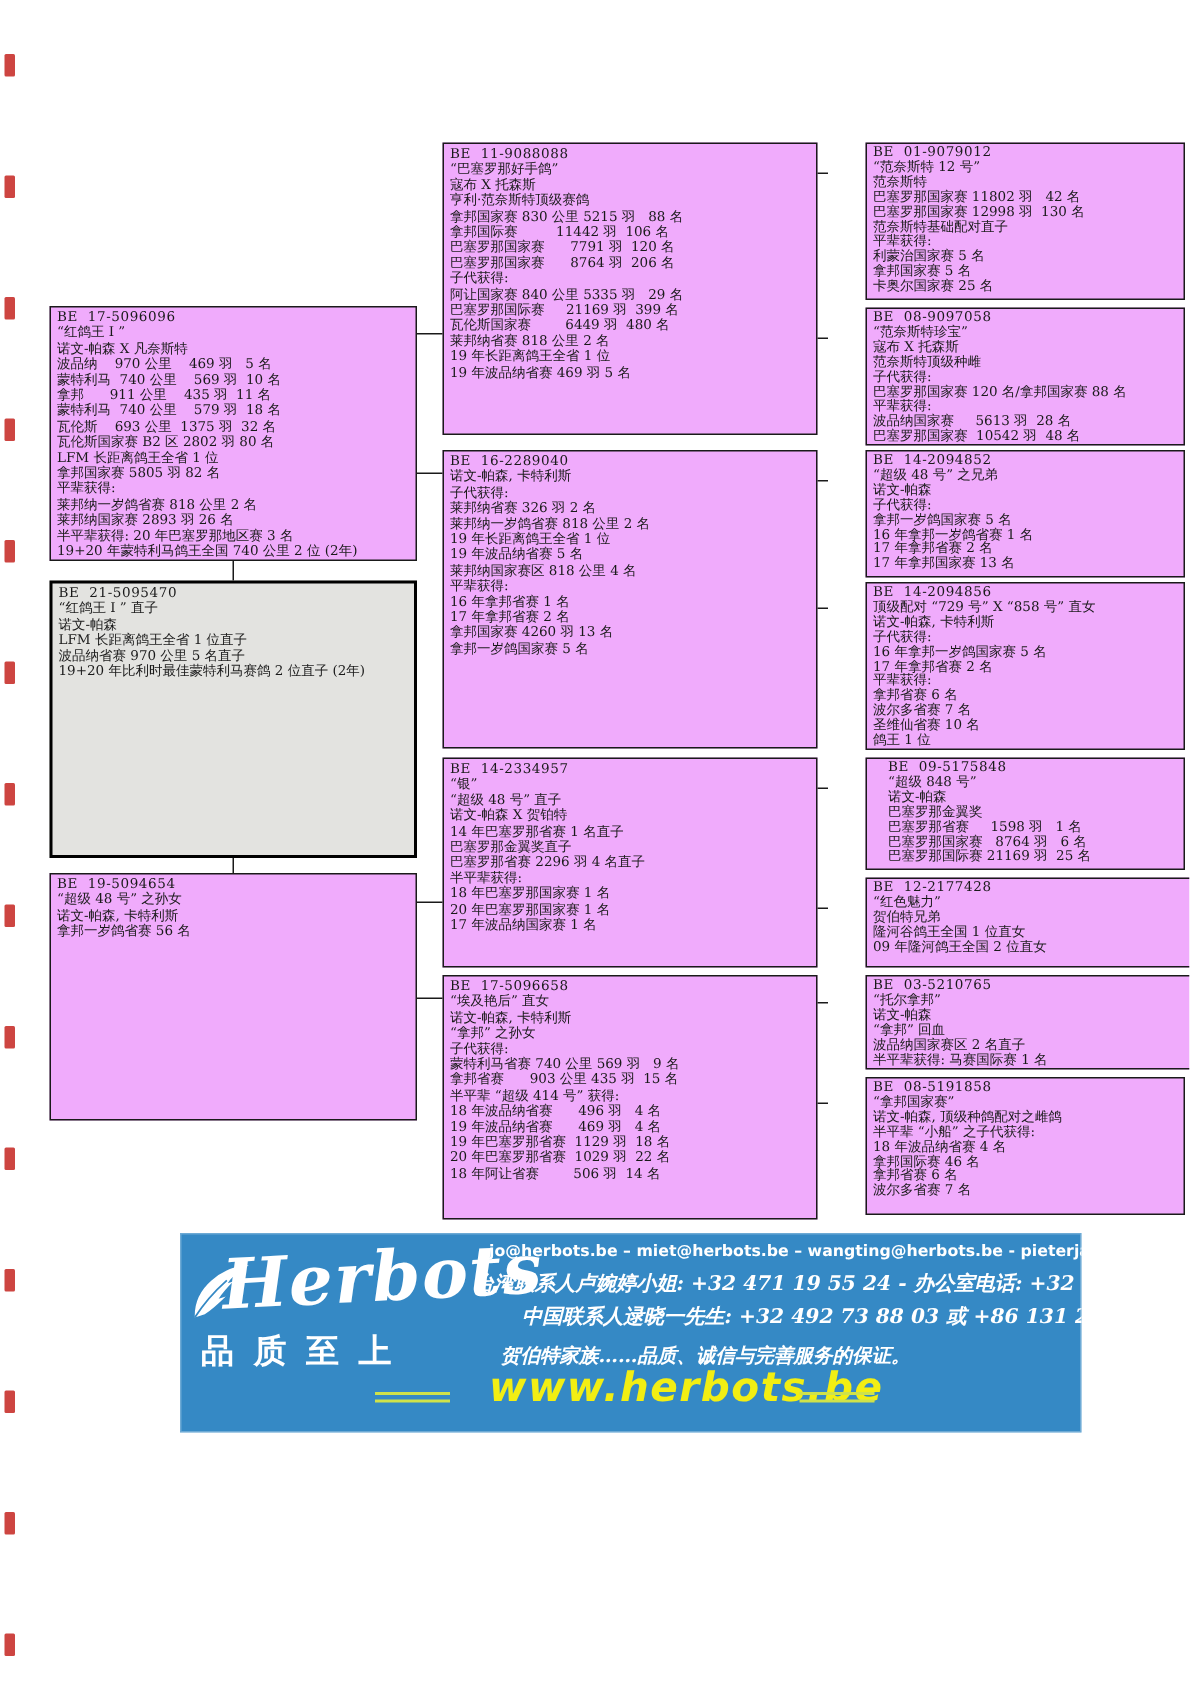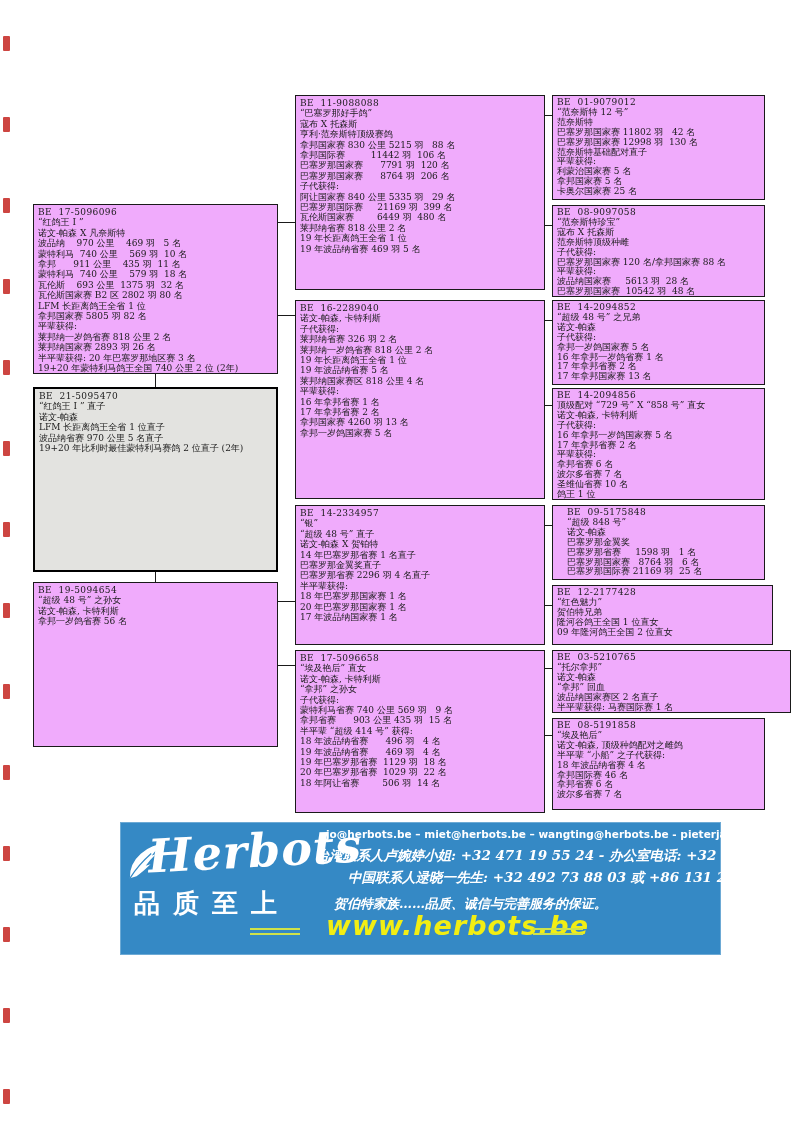--- a/index.html
+++ b/index.html
@@ -2,36 +2,36 @@
 <html><head>
 <meta charset="utf-8">
 <style>
   html,body{margin:0;padding:0;background:#ffffff;}
   .page{position:relative;width:793px;height:1122px;background:#ffffff;overflow:hidden;
         font-family:"DejaVu Serif",serif;}
   
   .pbox{position:absolute;box-sizing:border-box;border:1px solid #1a1a1a;background:#f0abfc;
         padding:2px 4px 1px 4px;font-size:9px;line-height:10.4px;color:#1a1a1a;
         white-space:pre;overflow:hidden;}
-  .pbox.r{line-height:9.9px;}
+  .pbox.r{line-height:9.9px;margin-left:25px;}
   .pbox.main{background:#e3e3e0;border:2px solid #000000;}
   .pbox .line{white-space:pre;}
   .pbox .ring{letter-spacing:0.4px;}
   
   .hline{position:absolute;height:1px;background:#1a1a1a;}
   .vline{position:absolute;width:1px;background:#1a1a1a;}
   
   .wm{position:absolute;left:3px;width:7px;height:15px;background:#c42420;opacity:.85;border-radius:1px;}
   
   .banner{position:absolute;left:120px;top:822px;width:601px;height:133px;background:#3589c5;
           box-shadow:inset 0 0 0 1px rgba(255,255,255,.28);overflow:hidden;}
   .logo{position:absolute;left:28px;top:2px;font-size:46px;font-style:italic;font-weight:bold;
         color:#ffffff;font-family:"DejaVu Serif",serif;transform:rotate(-3deg);letter-spacing:1px;}
   .feather{position:absolute;left:4px;top:26px;transform:rotate(-18deg);}
-  .slogan{position:absolute;left:14px;top:64px;font-size:26px;font-weight:bold;color:#ffffff;
+  .slogan{position:absolute;left:14px;top:64px;font-size:22px;font-weight:bold;color:#ffffff;
           letter-spacing:13px;font-family:Liberation Serif, serif;}
   .emails{position:absolute;left:206px;top:6px;font-size:10.5px;font-weight:bold;color:#ffffff;
           font-family:"DejaVu Sans",sans-serif;white-space:nowrap;}
   .cn-line{position:absolute;color:#ffffff;font-weight:bold;font-style:italic;
            font-family:"DejaVu Serif",serif;white-space:nowrap;}
   .taiwan{left:196px;top:25px;font-size:13.5px;}
   .china{left:228px;top:47px;font-size:13.5px;}
   .tagline{left:214px;top:73px;font-size:13px;}
   .website{position:absolute;left:206px;top:88px;font-size:27px;font-weight:bold;font-style:italic;
            color:#f2ee13;font-family:"DejaVu Sans",sans-serif;letter-spacing:1px;}
@@ -71,21 +71,21 @@
   <div class="pbox" style="left:295px;top:505px;width:250px;height:140px;"><div class="line ring">BE  14-2334957</div><div class="line">“银”</div><div class="line">“超级 48 号” 直子</div><div class="line">诺文-帕森 X 贺铂特</div><div class="line">14 年巴塞罗那省赛 1 名直子</div><div class="line">巴塞罗那金翼奖直子</div><div class="line">巴塞罗那省赛 2296 羽 4 名直子</div><div class="line">半平辈获得:</div><div class="line">18 年巴塞罗那国家赛 1 名</div><div class="line">20 年巴塞罗那国家赛 1 名</div><div class="line">17 年波品纳国家赛 1 名</div></div>
   <div class="pbox" style="left:295px;top:650px;width:250px;height:163px;"><div class="line ring">BE  17-5096658</div><div class="line">“埃及艳后” 直女</div><div class="line">诺文-帕森, 卡特利斯</div><div class="line">“拿邦” 之孙女</div><div class="line">子代获得:</div><div class="line">蒙特利马省赛 740 公里 569 羽   9 名</div><div class="line">拿邦省赛      903 公里 435 羽  15 名</div><div class="line">半平辈 “超级 414 号” 获得:</div><div class="line">18 年波品纳省赛      496 羽   4 名</div><div class="line">19 年波品纳省赛      469 羽   4 名</div><div class="line">19 年巴塞罗那省赛  1129 羽  18 名</div><div class="line">20 年巴塞罗那省赛  1029 羽  22 名</div><div class="line">18 年阿让省赛        506 羽  14 名</div></div>
 
   <div class="pbox r" style="left:552px;top:95px;width:213px;height:105px;"><div class="line ring">BE  01-9079012</div><div class="line">“范奈斯特 12 号”</div><div class="line">范奈斯特</div><div class="line">巴塞罗那国家赛 11802 羽   42 名</div><div class="line">巴塞罗那国家赛 12998 羽  130 名</div><div class="line">范奈斯特基础配对直子</div><div class="line">平辈获得:</div><div class="line">利蒙治国家赛 5 名</div><div class="line">拿邦国家赛 5 名</div><div class="line">卡奥尔国家赛 25 名</div></div>
   <div class="pbox r" style="left:552px;top:205px;width:213px;height:92px;"><div class="line ring">BE  08-9097058</div><div class="line">“范奈斯特珍宝”</div><div class="line">寇布 X 托森斯</div><div class="line">范奈斯特顶级种雌</div><div class="line">子代获得:</div><div class="line">巴塞罗那国家赛 120 名/拿邦国家赛 88 名</div><div class="line">平辈获得:</div><div class="line">波品纳国家赛     5613 羽  28 名</div><div class="line">巴塞罗那国家赛  10542 羽  48 名</div></div>
   <div class="pbox r" style="left:552px;top:300px;width:213px;height:85px;"><div class="line ring">BE  14-2094852</div><div class="line">“超级 48 号” 之兄弟</div><div class="line">诺文-帕森</div><div class="line">子代获得:</div><div class="line">拿邦一岁鸽国家赛 5 名</div><div class="line">16 年拿邦一岁鸽省赛 1 名</div><div class="line">17 年拿邦省赛 2 名</div><div class="line">17 年拿邦国家赛 13 名</div></div>
   <div class="pbox r" style="left:552px;top:388px;width:213px;height:112px;"><div class="line ring">BE  14-2094856</div><div class="line">顶级配对 “729 号” X “858 号” 直女</div><div class="line">诺文-帕森, 卡特利斯</div><div class="line">子代获得:</div><div class="line">16 年拿邦一岁鸽国家赛 5 名</div><div class="line">17 年拿邦省赛 2 名</div><div class="line">平辈获得:</div><div class="line">拿邦省赛 6 名</div><div class="line">波尔多省赛 7 名</div><div class="line">圣维仙省赛 10 名</div><div class="line">鸽王 1 位</div></div>
   <div class="pbox r" style="left:552px;top:505px;width:213px;height:75px;padding-left:14px;"><div class="line ring">BE  09-5175848</div><div class="line">“超级 848 号”</div><div class="line">诺文-帕森</div><div class="line">巴塞罗那金翼奖</div><div class="line">巴塞罗那省赛     1598 羽   1 名</div><div class="line">巴塞罗那国家赛   8764 羽   6 名</div><div class="line">巴塞罗那国际赛 21169 羽  25 名</div></div>
   <div class="pbox r" style="left:552px;top:585px;width:221px;height:60px;"><div class="line ring">BE  12-2177428</div><div class="line">“红色魅力”</div><div class="line">贺伯特兄弟</div><div class="line">隆河谷鸽王全国 1 位直女</div><div class="line">09 年隆河鸽王全国 2 位直女</div></div>
   <div class="pbox r" style="left:552px;top:650px;width:239px;height:63px;"><div class="line ring">BE  03-5210765</div><div class="line">“托尔拿邦”</div><div class="line">诺文-帕森</div><div class="line">“拿邦” 回血</div><div class="line">波品纳国家赛区 2 名直子</div><div class="line">半平辈获得: 马赛国际赛 1 名</div></div>
-  <div class="pbox r" style="left:552px;top:718px;width:213px;height:92px;"><div class="line ring">BE  08-5191858</div><div class="line">“埃及艳后”</div><div class="line">诺文-帕森, 顶级种鸽配对之雌鸽</div><div class="line">半平辈 “小船” 之子代获得:</div><div class="line">18 年波品纳省赛 4 名</div><div class="line">拿邦国际赛 46 名</div><div class="line">拿邦省赛 6 名</div><div class="line">波尔多省赛 7 名</div></div>
+  <div class="pbox r" style="left:552px;top:718px;width:213px;height:92px;"><div class="line ring">BE  08-5191858</div><div class="line">“拿邦国家赛”</div><div class="line">诺文-帕森, 顶级种鸽配对之雌鸽</div><div class="line">半平辈 “小船” 之子代获得:</div><div class="line">18 年波品纳省赛 4 名</div><div class="line">拿邦国际赛 46 名</div><div class="line">拿邦省赛 6 名</div><div class="line">波尔多省赛 7 名</div></div>
 
   <div class="vline" style="left:155px;top:374px;height:13px;"></div>
   <div class="vline" style="left:155px;top:572px;height:10px;"></div>
   <div class="hline" style="left:278px;top:222px;width:17px;"></div>
   <div class="hline" style="left:278px;top:315px;width:17px;"></div>
   <div class="hline" style="left:278px;top:601px;width:17px;"></div>
   <div class="hline" style="left:278px;top:665px;width:17px;"></div>
   <div class="hline" style="left:545px;top:115px;width:7px;"></div>
   <div class="hline" style="left:545px;top:225px;width:7px;"></div>
   <div class="hline" style="left:545px;top:320px;width:7px;"></div>

